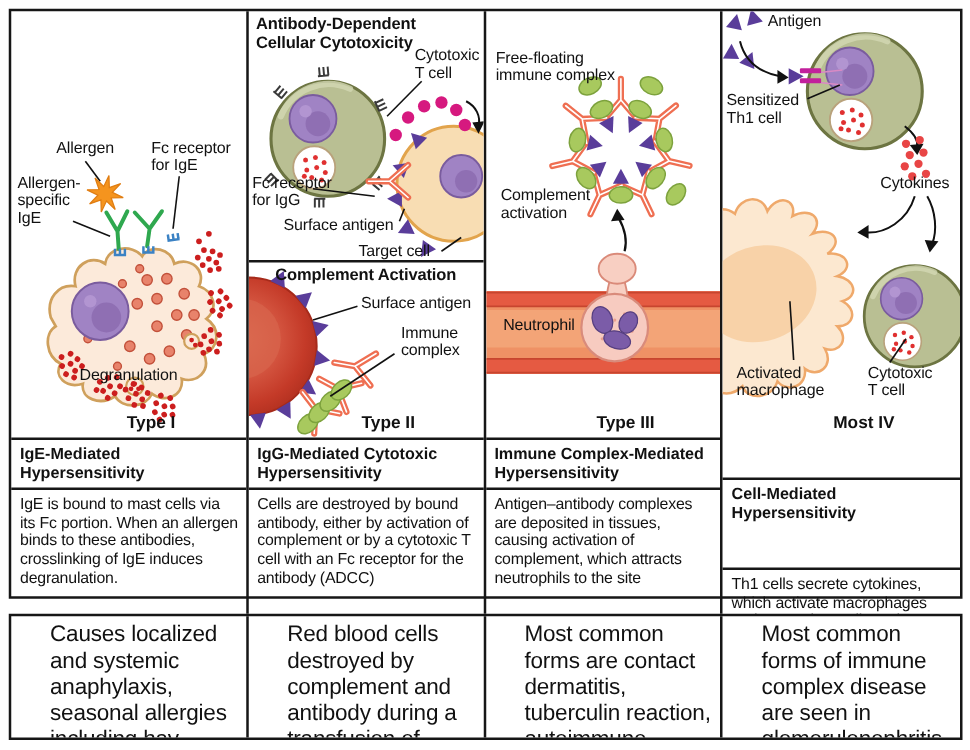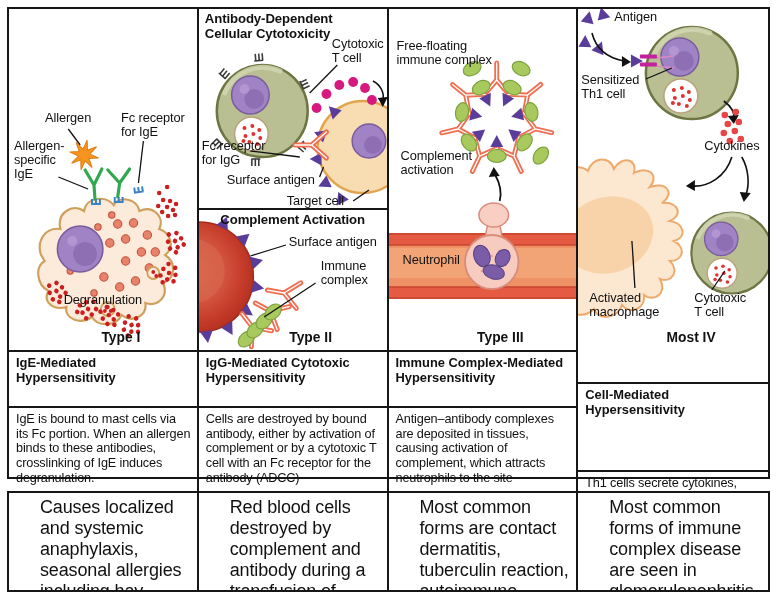--- a/index.html
+++ b/index.html
@@ -3,21 +3,21 @@
 <meta charset="utf-8">
 <style>
   html,body{margin:0;padding:0;background:#fff;}
   body{width:776px;height:600px;position:relative;font-family:"Liberation Sans",sans-serif;color:#111;}
   .main-box{position:absolute;left:7px;top:7px;width:763px;height:472px;border:2px solid #161616;box-sizing:border-box;display:grid;grid-template-columns:1fr 1fr 1fr 1fr;background:#fff;}
   .col{position:relative;display:flex;flex-direction:column;border-right:2px solid #161616;min-width:0;}
   .col:last-child{border-right:none;gap:32px;}
   .panel{position:relative;height:341px;overflow:hidden;}
   .art{position:absolute;left:0;top:0;width:100%;height:100%;}
   .heading-cell{border-top:2px solid #161616;height:40px;box-sizing:border-box;padding:3px 6px 0 7px;font-weight:bold;font-size:12.9px;line-height:1.2;overflow:hidden;}
-  .desc-cell{border-top:2px solid #161616;flex:1;padding:4px 6px 0 7px;font-size:12.7px;line-height:1.16;letter-spacing:-0.15px;overflow:hidden;margin-top:16px;}
+  .desc-cell{border-top:2px solid #161616;flex:1;padding:4px 6px 0 7px;font-size:12.7px;line-height:1.16;letter-spacing:-0.15px;overflow:hidden;}
   .examples-box{position:absolute;left:7px;top:491px;width:763px;height:101px;border:2px solid #161616;box-sizing:border-box;display:grid;grid-template-columns:1fr 1fr 1fr 1fr;background:#fff;}
   .ex-cell{border-right:2px solid #161616;padding:4px 6px 0 7px;font-size:18px;line-height:1.16;letter-spacing:-0.15px;overflow:hidden;min-width:0;margin-left:24px;}
   .ex-cell:last-child{border-right:none;}
   .lbl{position:absolute;font-size:12.8px;line-height:1.1;white-space:pre-line;letter-spacing:-0.1px;}
   .lbl.b{font-weight:bold;font-size:13.2px;}
   .lbl.ctr{left:0;right:0;text-align:center;}
   .type-caption{position:absolute;left:0;right:0;bottom:5px;text-align:center;font-weight:bold;font-size:13.8px;margin-left:36px;}
   .subdivider{position:absolute;left:0;right:0;top:199px;height:2px;background:#161616;}
 </style>
 </head>

